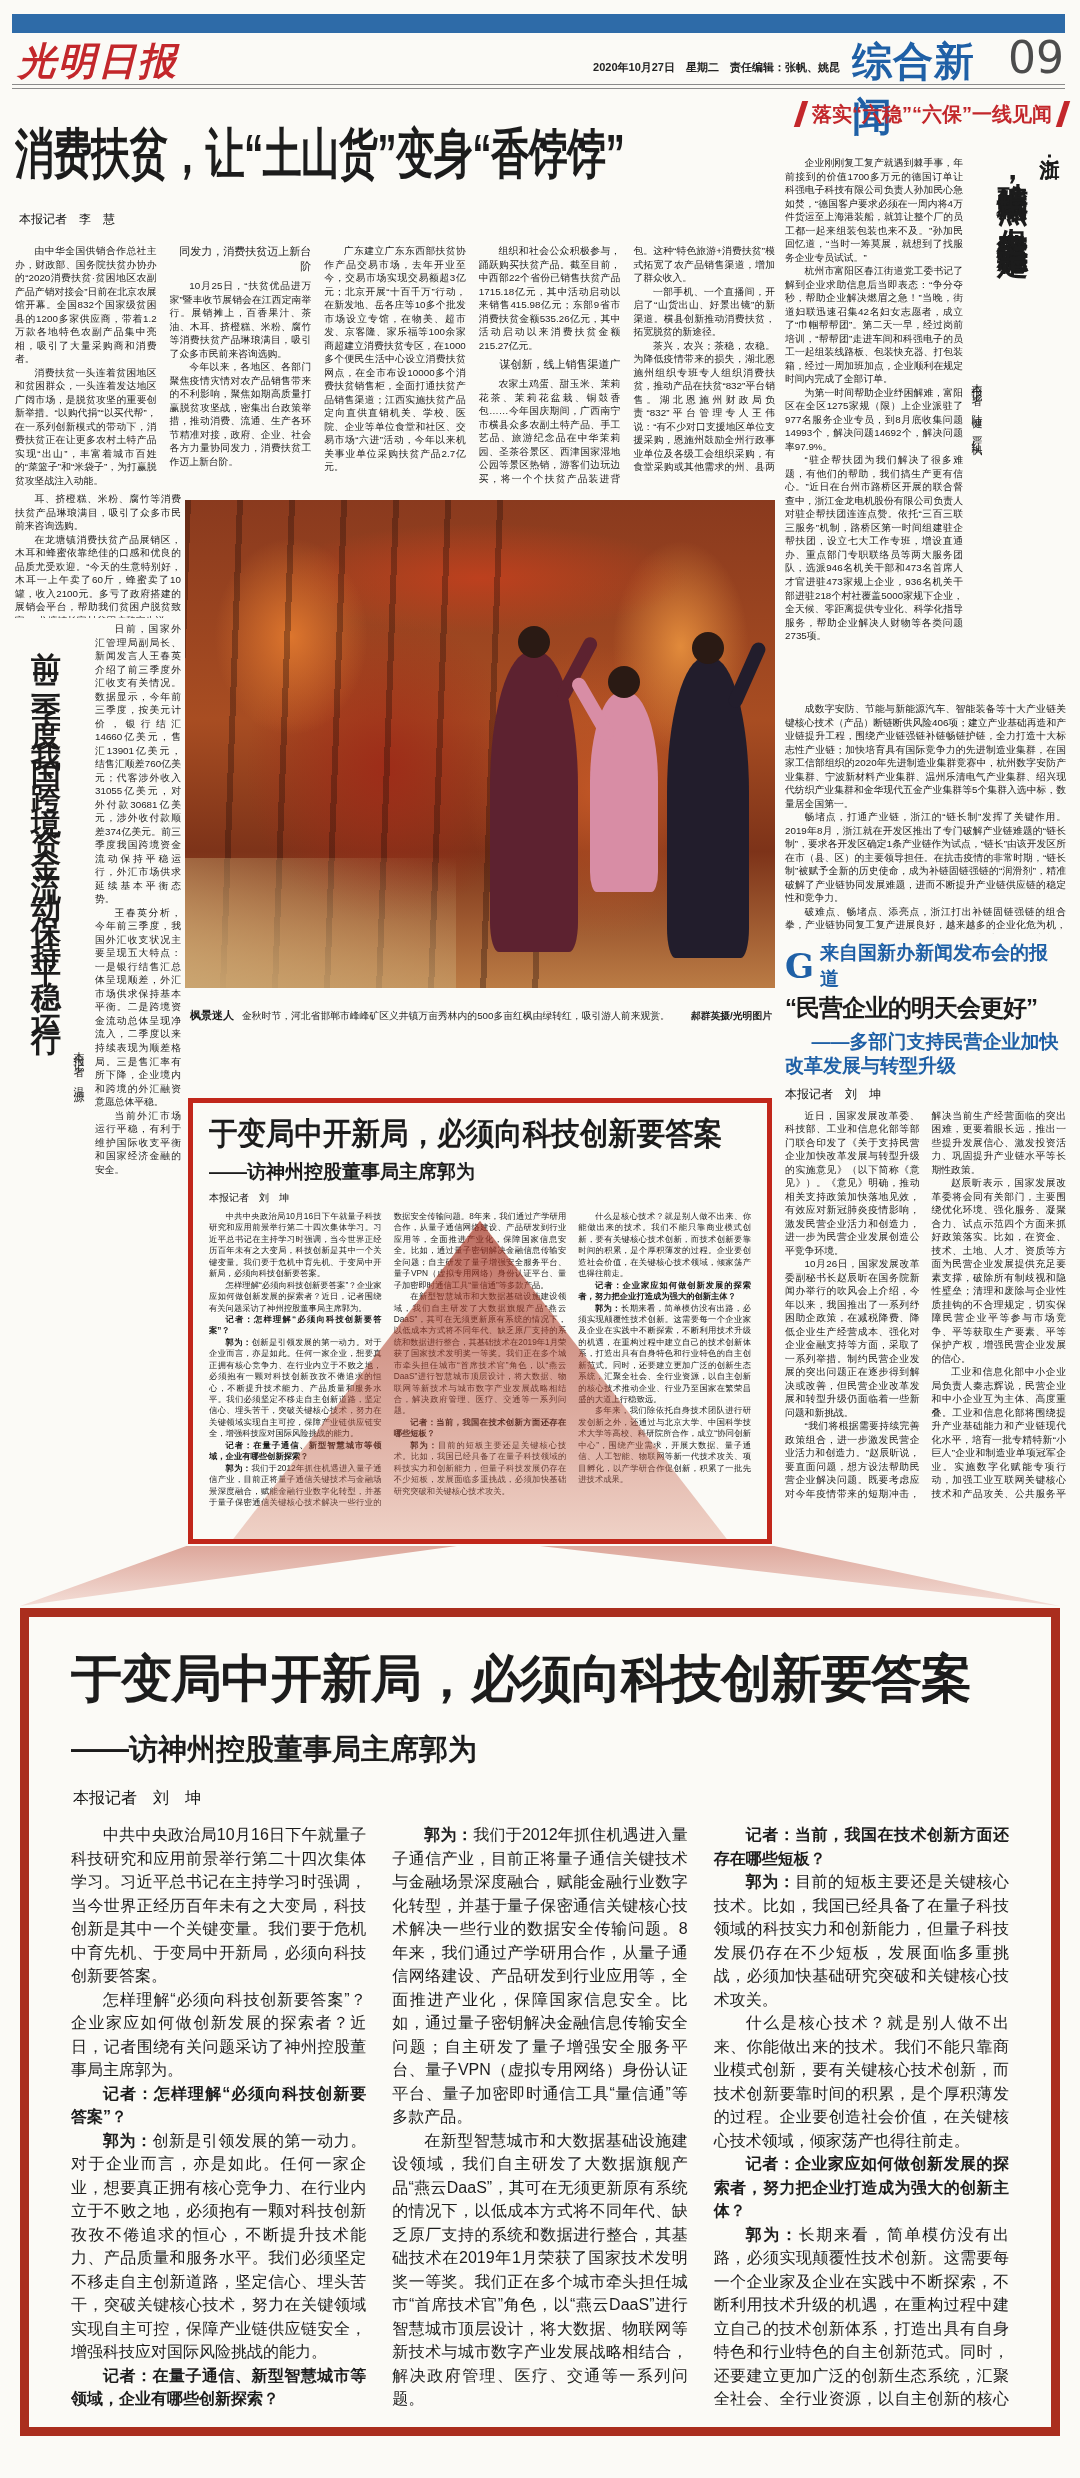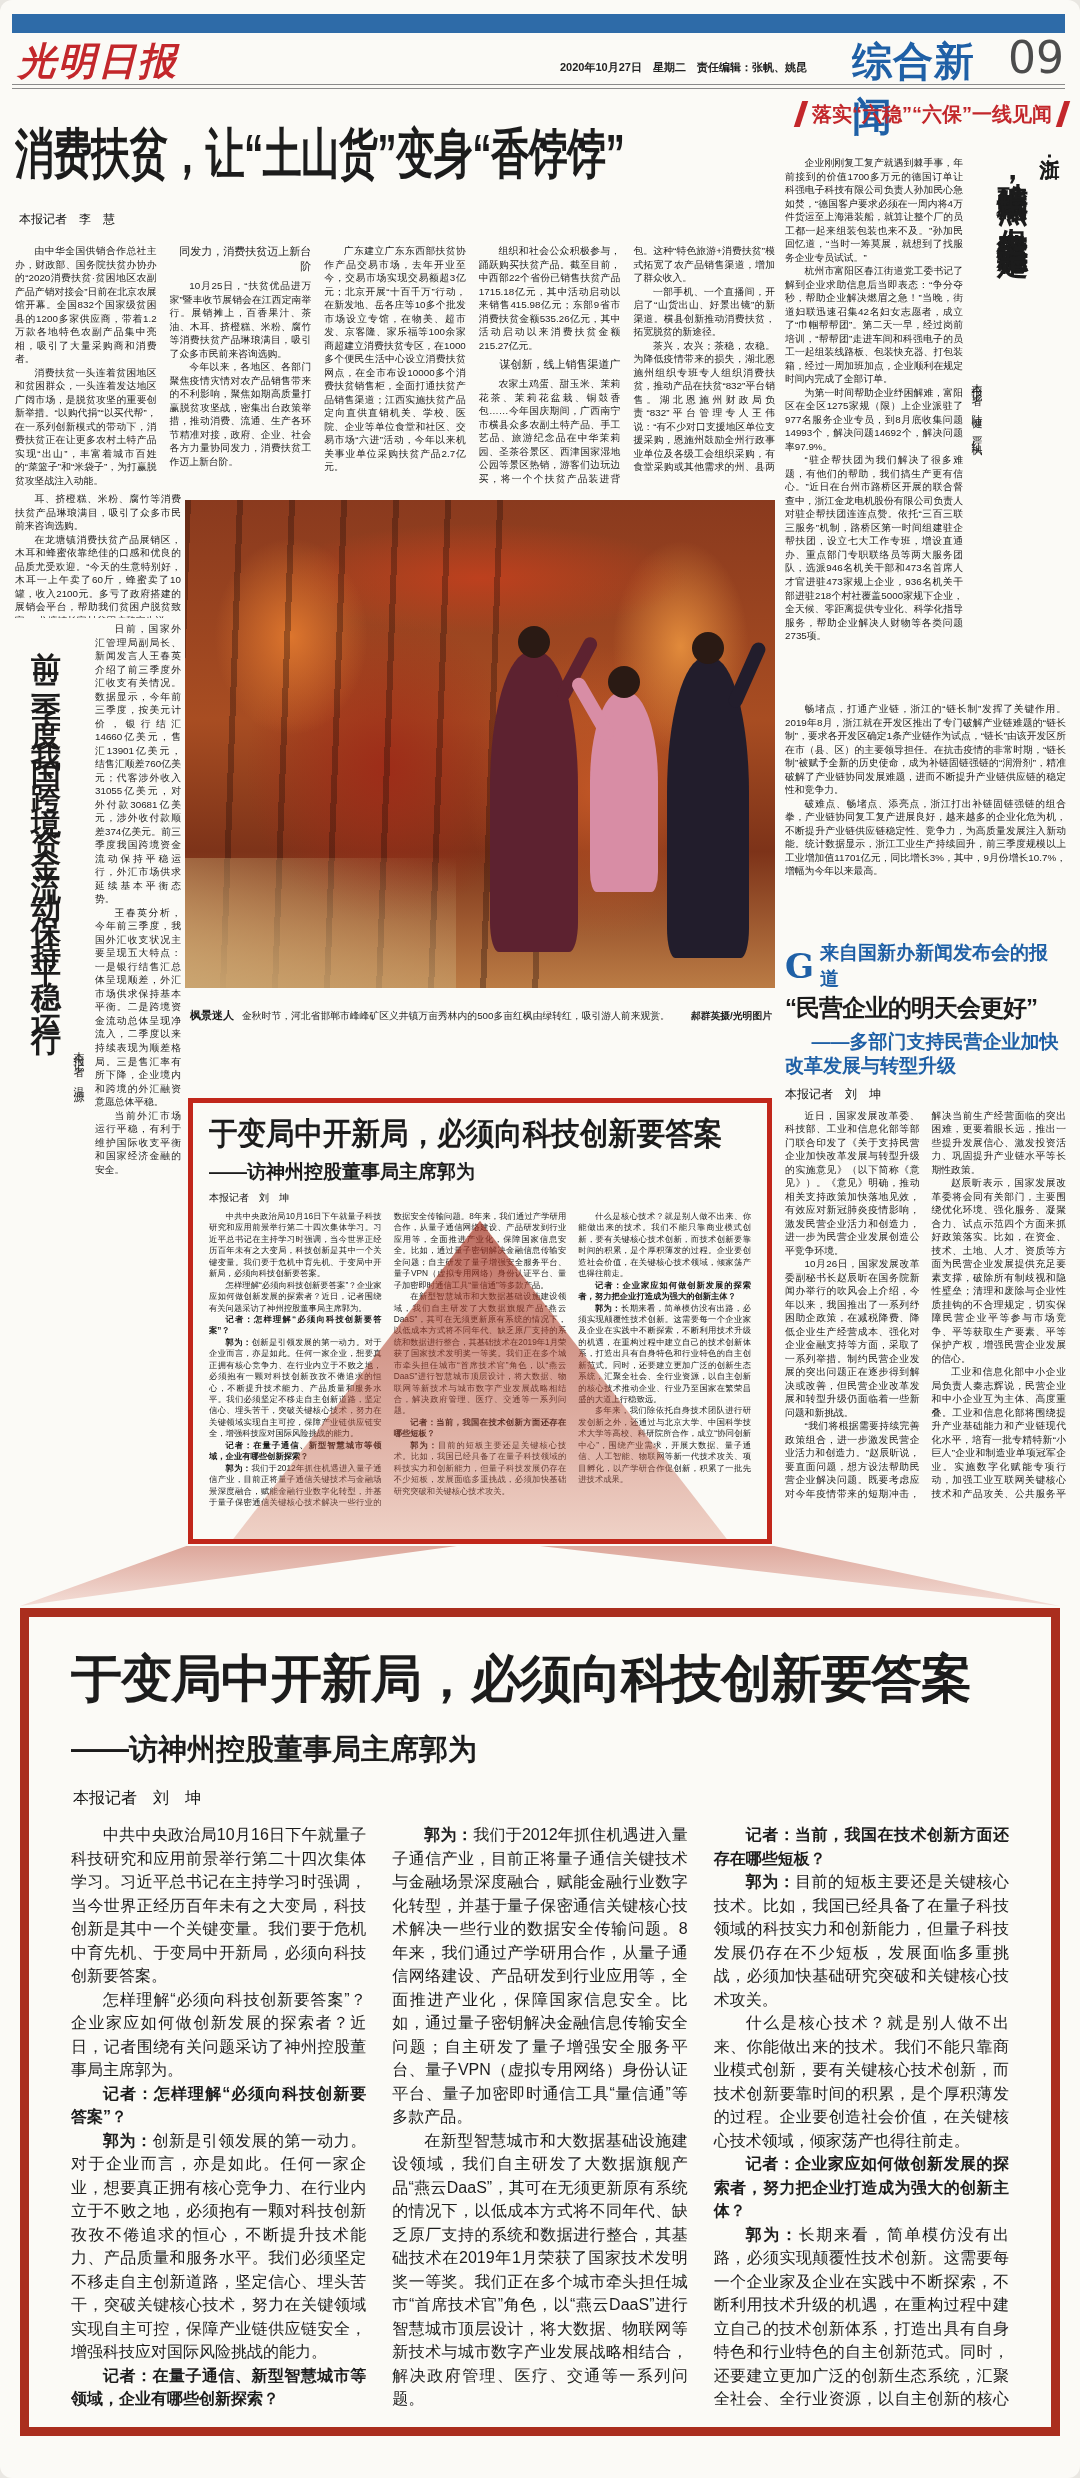--- a/index.html
+++ b/index.html
@@ -1,29 +1,28 @@
 <!DOCTYPE html>
 <html><head>
 <meta charset="utf-8">
 <style>
   * { margin:0; padding:0; box-sizing:border-box; }
   html,body { background:#e9e7e2; }
   #page {
     position:relative; width:1080px; height:2478px; margin:0 auto;
     background:#fbfaf6; color:#1c1c1c; overflow:hidden;
     font-family:"Liberation Sans", sans-serif;
-    border-radius:12px;
   }
   .abs { position:absolute; }
   
   #topbar { left:12px; top:14px; width:1053px; height:19px; background:#2e6ba8; }
   #logo { left:18px; top:36px; width:180px; height:46px; color:#c3272b;
     font-size:38px; font-weight:900; font-style:italic; letter-spacing:2px;
     font-family:"DejaVu Serif", serif; }
-  #dateline { left:560px; top:60px; width:280px; text-align:left;
+  #dateline { left:560px; top:60px; width:280px; text-align:right;
     font-size:11px; font-weight:700; color:#222; }
   #section-title { left:852px; top:34px; width:150px; height:48px;
     color:#1f60a6; font-size:40px; font-weight:900; letter-spacing:1px; }
   #page-num { left:1008px; top:32px; width:58px; color:#4c4c4c;
     font-size:44px; font-weight:400; font-family:"DejaVu Sans", sans-serif; }
   #rule { left:12px; top:84px; width:1053px; height:5px;
     border-top:1.5px solid #8a8a8a; border-bottom:1.5px solid #8a8a8a; }
   
   .pp { text-indent:2em; text-align:justify; line-height:1.38; }
   .subhead { text-indent:0; text-align:right; font-weight:400; margin:5px 0; }
@@ -198,20 +197,21 @@
         <p class="pp">企业刚刚复工复产就遇到棘手事，年前接到的价值1700多万元的德国订单让科强电子科技有限公司负责人孙加民心急如焚，“德国客户要求必须在一周内将4万件货运至上海港装船，就算让整个厂的员工都一起来组装包装也来不及。”孙加民回忆道，“当时一筹莫展，就想到了找服务企业专员试试。”</p>
         <p class="pp">杭州市富阳区春江街道党工委书记了解到企业求助信息后当即表态：“争分夺秒，帮助企业解决燃眉之急！”当晚，街道妇联迅速召集42名妇女志愿者，成立了“巾帼帮帮团”。第二天一早，经过岗前培训，“帮帮团”走进车间和科强电子的员工一起组装线路板、包装快充器、打包装箱，经过一周加班加点，企业顺利在规定时间内完成了全部订单。</p>
         <p class="pp">为第一时间帮助企业纾困解难，富阳区在全区1275家规（限）上企业派驻了977名服务企业专员，到8月底收集问题14993个，解决问题14692个，解决问题率97.9%。</p>
         <p class="pp">“驻企帮扶团为我们解决了很多难题，有他们的帮助，我们搞生产更有信心。”近日在台州市路桥区开展的联合督查中，浙江金龙电机股份有限公司负责人对驻企帮扶团连连点赞。依托“三百三联三服务”机制，路桥区第一时间组建驻企帮扶团，设立七大工作专班，增设直通办、重点部门专职联络员等两大服务团队，选派946名机关干部和473名首席人才官进驻473家规上企业，936名机关干部进驻218个村社覆盖5000家规下企业，全天候、零距离提供专业化、科学化指导服务，帮助企业解决人财物等各类问题2735项。</p>
       </div>
     <div id="zj-byline" class="abs vert">本报记者　陆健　严红枫</div>
     <div id="zj-title" class="abs vert">破难点畅堵点，力保产业链供应链稳定</div>
     <div id="zj-region" class="abs vert">浙江：</div>
   </div>
   <div id="zj-lower" class="abs">
+      <p class="pp">成数字安防、节能与新能源汽车、智能装备等十大产业链关键核心技术（产品）断链断供风险406项；建立产业基础再造和产业链提升工程，围绕产业链强链补链畅链护链，全力打造十大标志性产业链；加快培育具有国际竞争力的先进制造业集群，在国家工信部组织的2020年先进制造业集群竞赛中，杭州数字安防产业集群、宁波新材料产业集群、温州乐清电气产业集群、绍兴现代纺织产业集群和金华现代五金产业集群等5个集群入选中标，数量居全国第一。</p>
       <p class="pp">畅堵点，打通产业链，浙江的“链长制”发挥了关键作用。2019年8月，浙江就在开发区推出了专门破解产业链难题的“链长制”，要求各开发区确定1条产业链作为试点，“链长”由该开发区所在市（县、区）的主要领导担任。在抗击疫情的非常时期，“链长制”被赋予全新的历史使命，成为补链固链强链的“润滑剂”，精准破解了产业链协同发展难题，进而不断提升产业链供应链的稳定性和竞争力。</p>
       <p class="pp">破难点、畅堵点、添亮点，浙江打出补链固链强链的组合拳，产业链协同复工复产进展良好，越来越多的企业化危为机，不断提升产业链供应链稳定性、竞争力，为高质量发展注入新动能。统计数据显示，浙江工业生产持续回升，前三季度规模以上工业增加值11701亿元，同比增长3%，其中，9月份增长10.7%，增幅为今年以来最高。</p>
     </div>
 
   <div id="pe" class="abs">
     <div id="pe-kicker">
       <span class="gmark">G</span>
       <span class="ktext">来自国新办新闻发布会的报道</span>
     </div>
     <div id="pe-title">“民营企业的明天会更好”</div>

